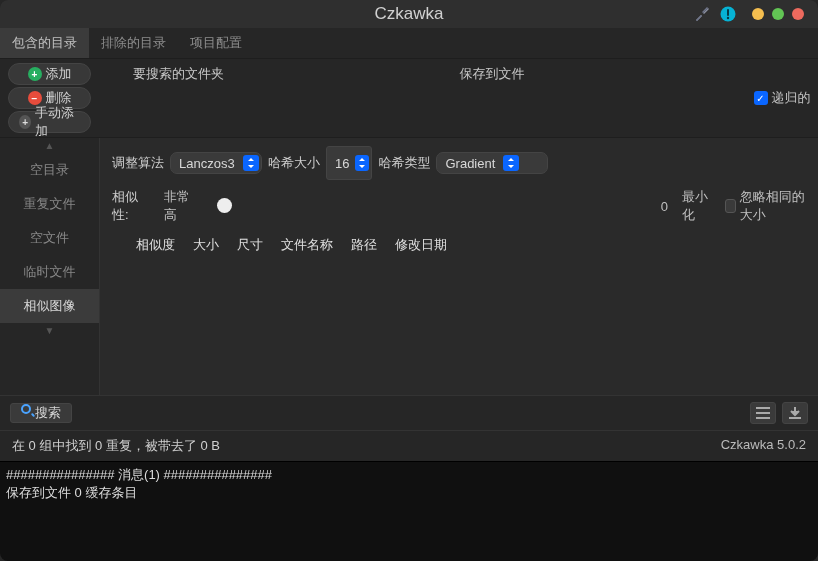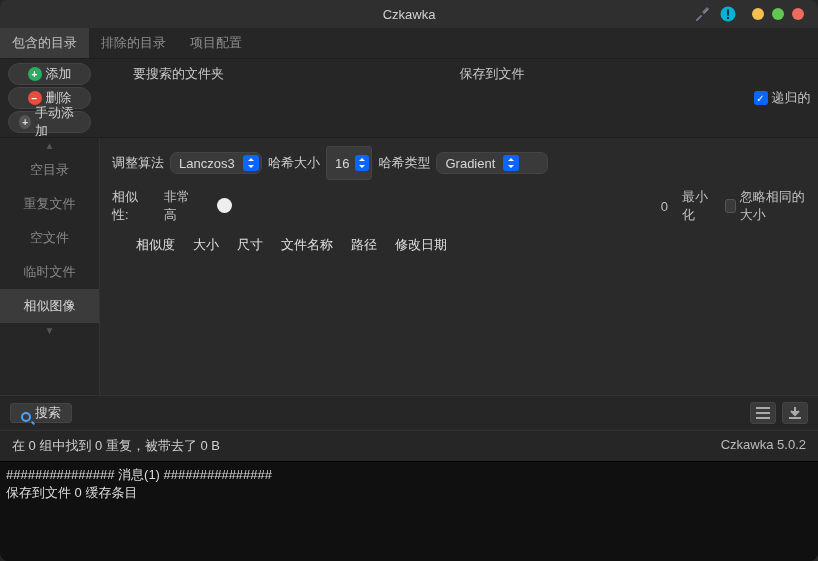--- a/index.html
+++ b/index.html
@@ -1,19 +1,19 @@
 <!DOCTYPE html>
 <html><head>
 <meta charset="utf-8">
 <style>
   * { box-sizing: border-box; margin: 0; padding: 0; font-family: -apple-system, "Segoe UI", "PingFang SC", sans-serif; }
   body { background: #262626; color: #c0c0c0; font-size: 13px; width: 818px; height: 561px; overflow: hidden; border-radius: 8px; }
   .window { display: flex; flex-direction: column; height: 100%; }
   .titlebar { display: flex; align-items: center; height: 28px; background: #2f2f2f; border-radius: 8px 8px 0 0; position: relative; }
-  .title-text { position: absolute; left: 50%; transform: translateX(-50%); color: #d0d0d0; font-size: 13px; }
+  .title-text { position: absolute; left: 50%; transform: translateX(-50%); color: #d0d0d0; font-size: 17px; }
   .titlebar-right { margin-left: auto; display: flex; align-items: center; gap: 10px; padding-right: 14px; }
   .tb-icon svg { display: block; }
   .traffic { display: flex; gap: 8px; margin-left: 6px; }
   .dot { width: 12px; height: 12px; border-radius: 50%; }
   .dot.y { background: #f5be4f; }
   .dot.g { background: #62c554; }
   .dot.r { background: #ed6a5e; }
 
   .tabs { display: flex; border-bottom: 1px solid #1e1e1e; }
   .tab { padding: 6px 12px; color: #c0c0c0; }
@@ -53,21 +53,21 @@
   .sim-row { display:flex; align-items:center; gap:18px; padding:4px 12px 6px 12px; }
   .slider { position:relative; flex:0 0 430px; height:20px; }
   .slider .thumb { position:absolute; left:4px; top:2px; width:15px; height:15px; background:#eee; border-radius:50%; }
   .sim-right { margin-left:auto; display:flex; align-items:center; gap:14px; }
   .chk .box.empty { background:#3a3a3a; border:1px solid #555; }
 
   .cols { display:flex; gap:18px; padding:6px 0 6px 36px; color:#e0e0e0; font-weight:500; }
   .empty-table { flex:1; }
 
   .footer1 { display:flex; align-items:center; padding:6px 10px; background:#262626; border-top:1px solid #333; gap:8px; }
-  .search-btn { display:flex; align-items:flex-end; gap:4px; background:#3a3a3a; border-radius:3px; border:1px solid #444; padding:0 10px; color:#d8d8d8; }
+  .search-btn { display:flex; align-items:flex-start; gap:4px; background:#3a3a3a; border-radius:3px; border:1px solid #444; padding:0 10px; color:#d8d8d8; }
   .search-icon { width:10px; height:10px; border:2px solid #4aa3ff; border-radius:50%; position:relative; }
   .search-icon:after{ content:""; position:absolute; width:4px; height:2px; background:#4aa3ff; left:8px; top:8px; transform:rotate(45deg); border-radius:1px;}
   .footer-icons { margin-left:auto; display:flex; gap:6px; }
   .ficon { width:26px; height:22px; background:#3a3a3a; border:1px solid #444; border-radius:3px; display:flex; align-items:center; justify-content:center; color:#aaa; font-size:12px; }
 
   .statusbar { display:flex; padding:6px 12px; color:#d0d0d0; background:#262626; border-top:1px solid #333; }
   .statusbar .ver { margin-left:auto; color:#bbb; }
 
   .log { background:#101010; color:#ddd; font-size:13px; padding:4px 6px 40px 6px; border-top:1px solid #000; line-height:1.4; height:100px; }
 </style>

